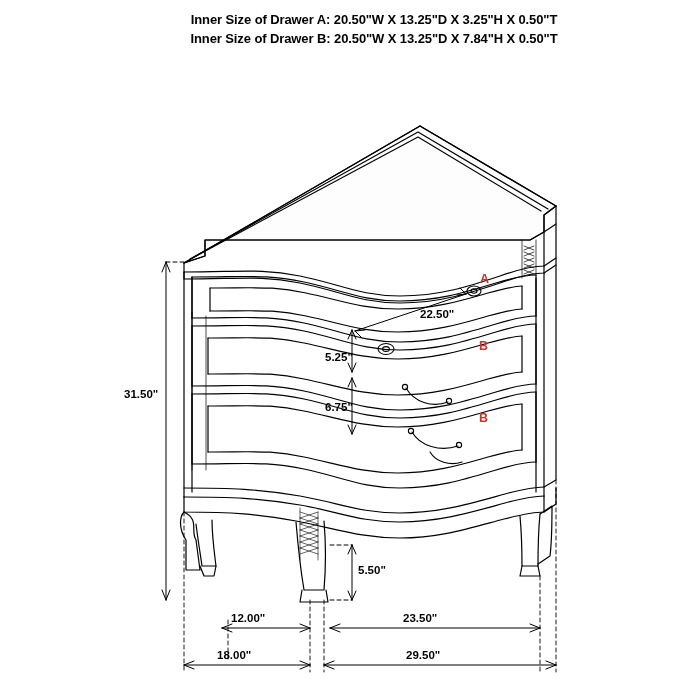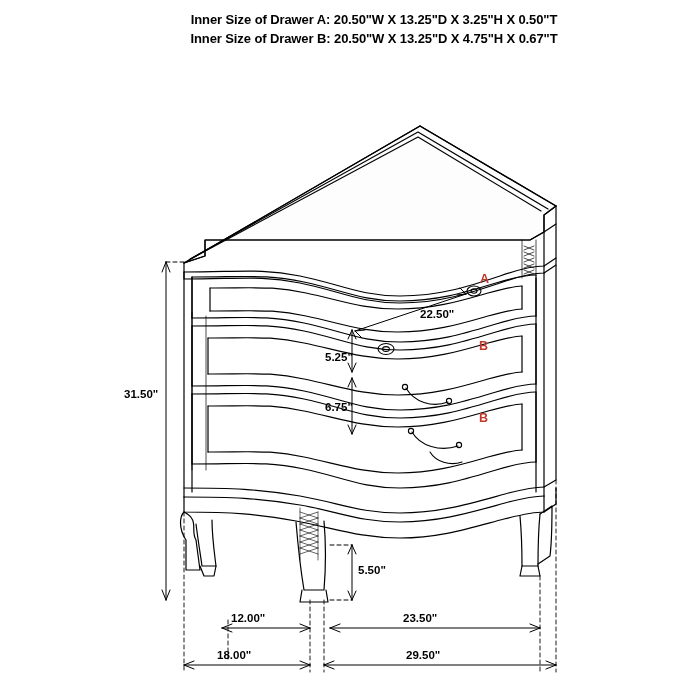--- a/index.html
+++ b/index.html
@@ -57,21 +57,21 @@
     white-space: nowrap;
   }
 </style>
 </head>
 <body>
 
 <div id="stage">
 
   <div class="header">
     <div class="line">Inner Size of Drawer A: 20.50"W X 13.25"D X 3.25"H X 0.50"T</div>
-    <div class="line">Inner Size of Drawer B: 20.50"W X 13.25"D X 4.75"H X 0.67"T</div>
+    <div class="line">Inner Size of Drawer B: 20.50"W X 13.25"D X 7.84"H X 0.50"T</div>
   </div>
 
   <svg class="diagram" viewBox="0 0 700 700">
     <g fill="none" stroke="#000000" stroke-width="1.2" stroke-linejoin="round" stroke-linecap="round">
 
       <g>
         <path d="M184,263 L420,126 L556,206 L544,215 L544,232 L530,240 L205,240 L205,256 Z" fill="#fdfdfd"></path>
         <path d="M184,263 L205,256 L205,240 L530,240 L544,232 L544,215 L556,206"></path>
         <path d="M420,126 L556,206"></path>
         <path d="M184,263 L420,126"></path>

